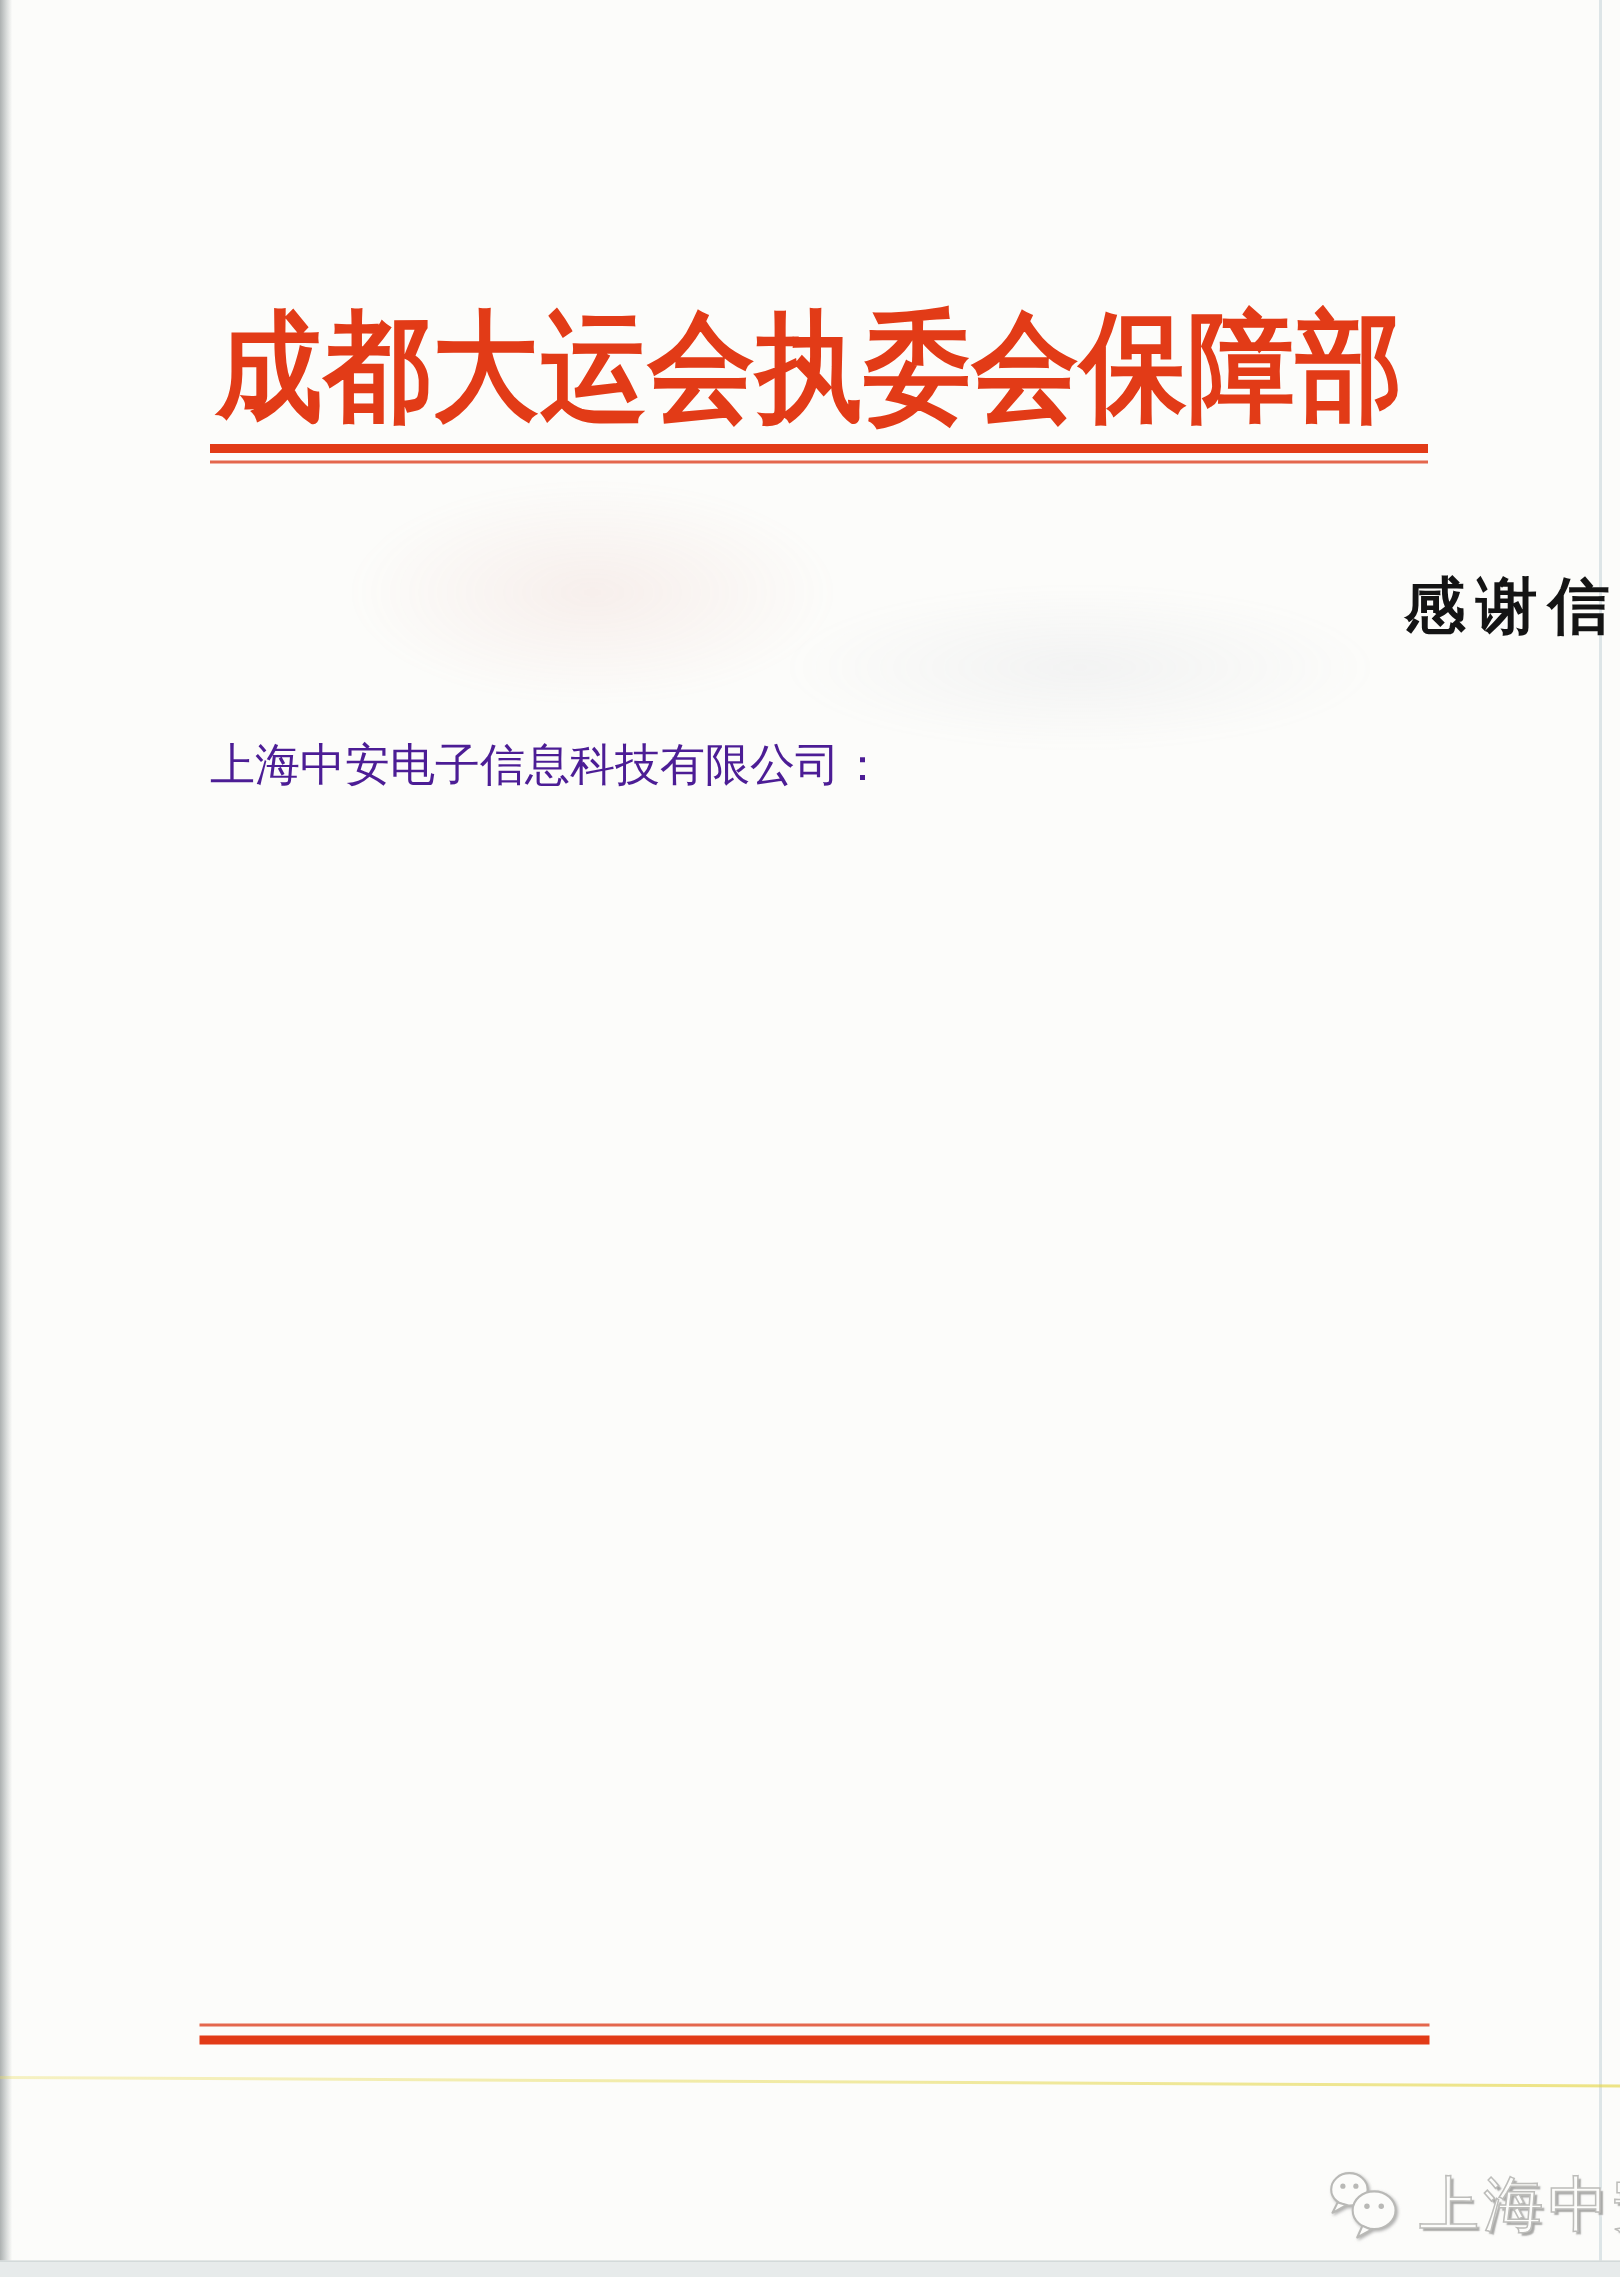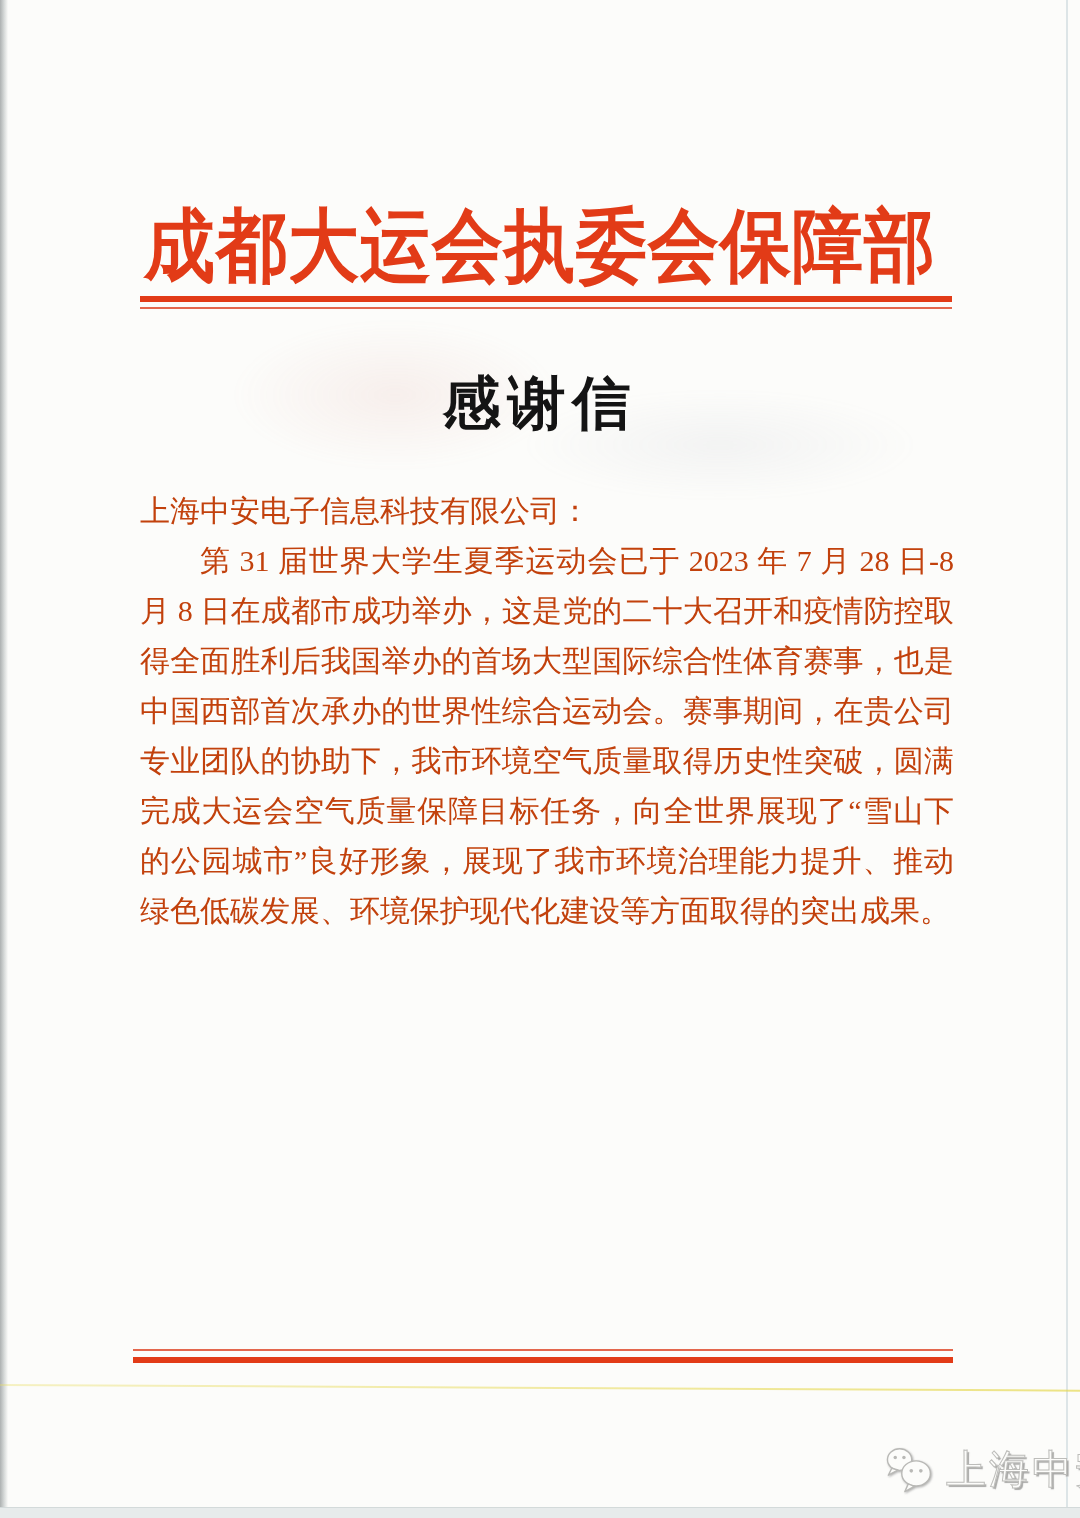--- a/index.html
+++ b/index.html
@@ -30,27 +30,27 @@
     white-space:nowrap;
   }
   .rule{position:absolute;}
   .rule-top-thick{left:140px;top:296px;width:812px;height:6px;}
   .rule-top-thin{left:140px;top:307px;width:812px;height:2px;}
   .rule-bottom-thin{left:133px;top:1349px;width:820px;height:2px;}
   .rule-bottom-thick{left:133px;top:1357px;width:820px;height:6px;}
   
   .doc-title{
     position:absolute;left:0;top:374px;width:100%;
-    text-align:center;font-weight:bold;font-size:58px;
+    text-align:right;font-weight:bold;font-size:41px;
     letter-spacing:7px;color:#141414;line-height:60px;
   }
   
   .body-text{
     position:absolute;left:140px;top:486px;width:814px;
-    font-size:30px;line-height:50px;color:#c2410c;
+    font-size:30px;line-height:50px;color:#4c1d95;
     text-align:justify;text-justify:inter-character;
   }
   .body-text p{margin:0;text-indent:2em;}
   .body-text .salutation{text-indent:0;}
   
   .bleed-a{position:absolute;left:230px;top:320px;width:330px;height:150px;
     background:radial-gradient(ellipse at center,rgba(205,125,115,0.10),rgba(205,125,115,0) 70%);
     filter:blur(4px);}
   .bleed-b{position:absolute;left:520px;top:390px;width:400px;height:110px;
     background:radial-gradient(ellipse at center,rgba(150,155,175,0.09),rgba(150,155,175,0) 70%);
@@ -91,21 +91,20 @@
   <div class="bleed-b"></div>
 
   <div class="letterhead" style="color:#e23b17;">成都大运会执委会保障部</div>
   <div class="rule rule-top-thick" style="background:#e23b17;"></div>
   <div class="rule rule-top-thin" style="background:#e4674d;"></div>
 
   <div class="doc-title">感谢信</div>
 
   <div class="body-text">
     <p class="salutation">上海中安电子信息科技有限公司：</p>
-    <p>第 31 届世界大学生夏季运动会已于 2023 年 7 月 28 日-8 月 8 日在成都市成功举办，这是党的二十大召开和疫情防控取得全面胜利后我国举办的首场大型国际综合性体育赛事，也是中国西部首次承办的世界性综合运动会。赛事期间，在贵公司专业团队的协助下，我市环境空气质量取得历史性突破，圆满完成大运会空气质量保障目标任务，向全世界展现了“雪山下的公园城市”良好形象，展现了我市环境治理能力提升、推动绿色低碳发展、环境保护现代化建设等方面取得的突出成果。</p>
   </div>
 
   <div class="rule rule-bottom-thin" style="background:#e4674d;"></div>
   <div class="rule rule-bottom-thick" style="background:#e23b17;"></div>
 
   <div class="fold-line"></div>
 
   <div class="watermark">
     <svg class="wm-icon" viewBox="0 0 60 54" xmlns="http://www.w3.org/2000/svg">
       <g fill="#fcfcfa" stroke="#b9b9b6" stroke-width="1.6">

